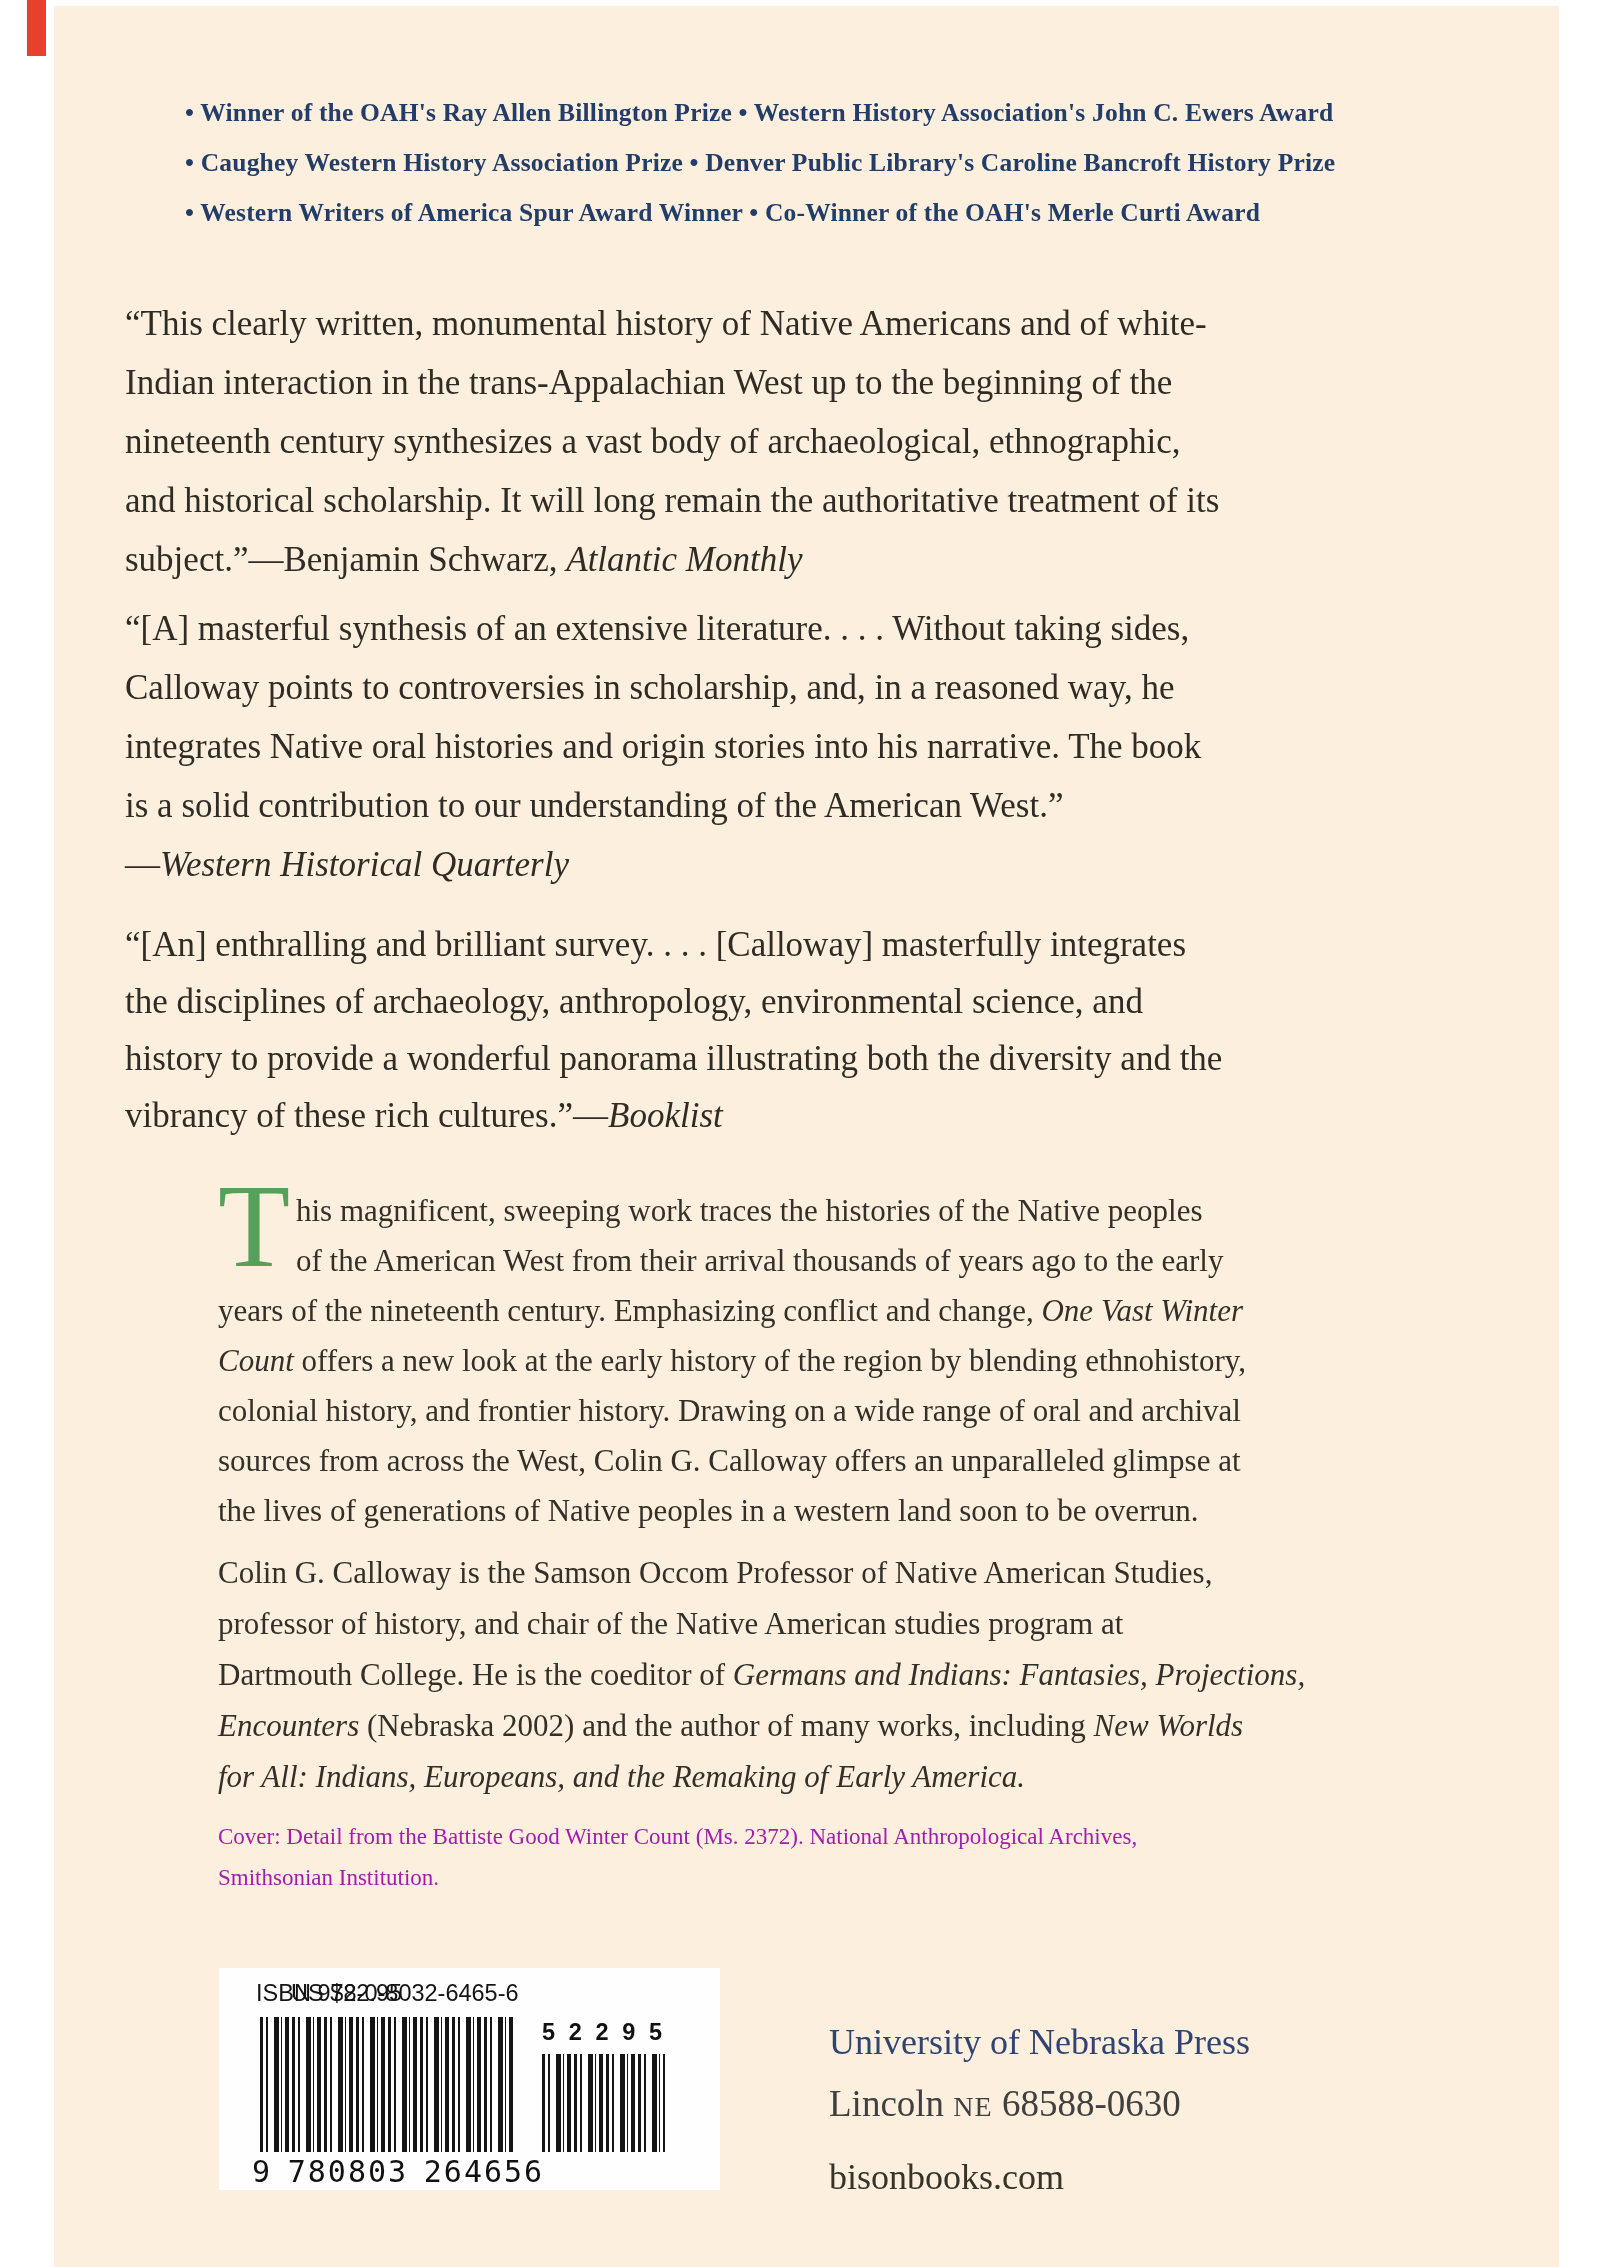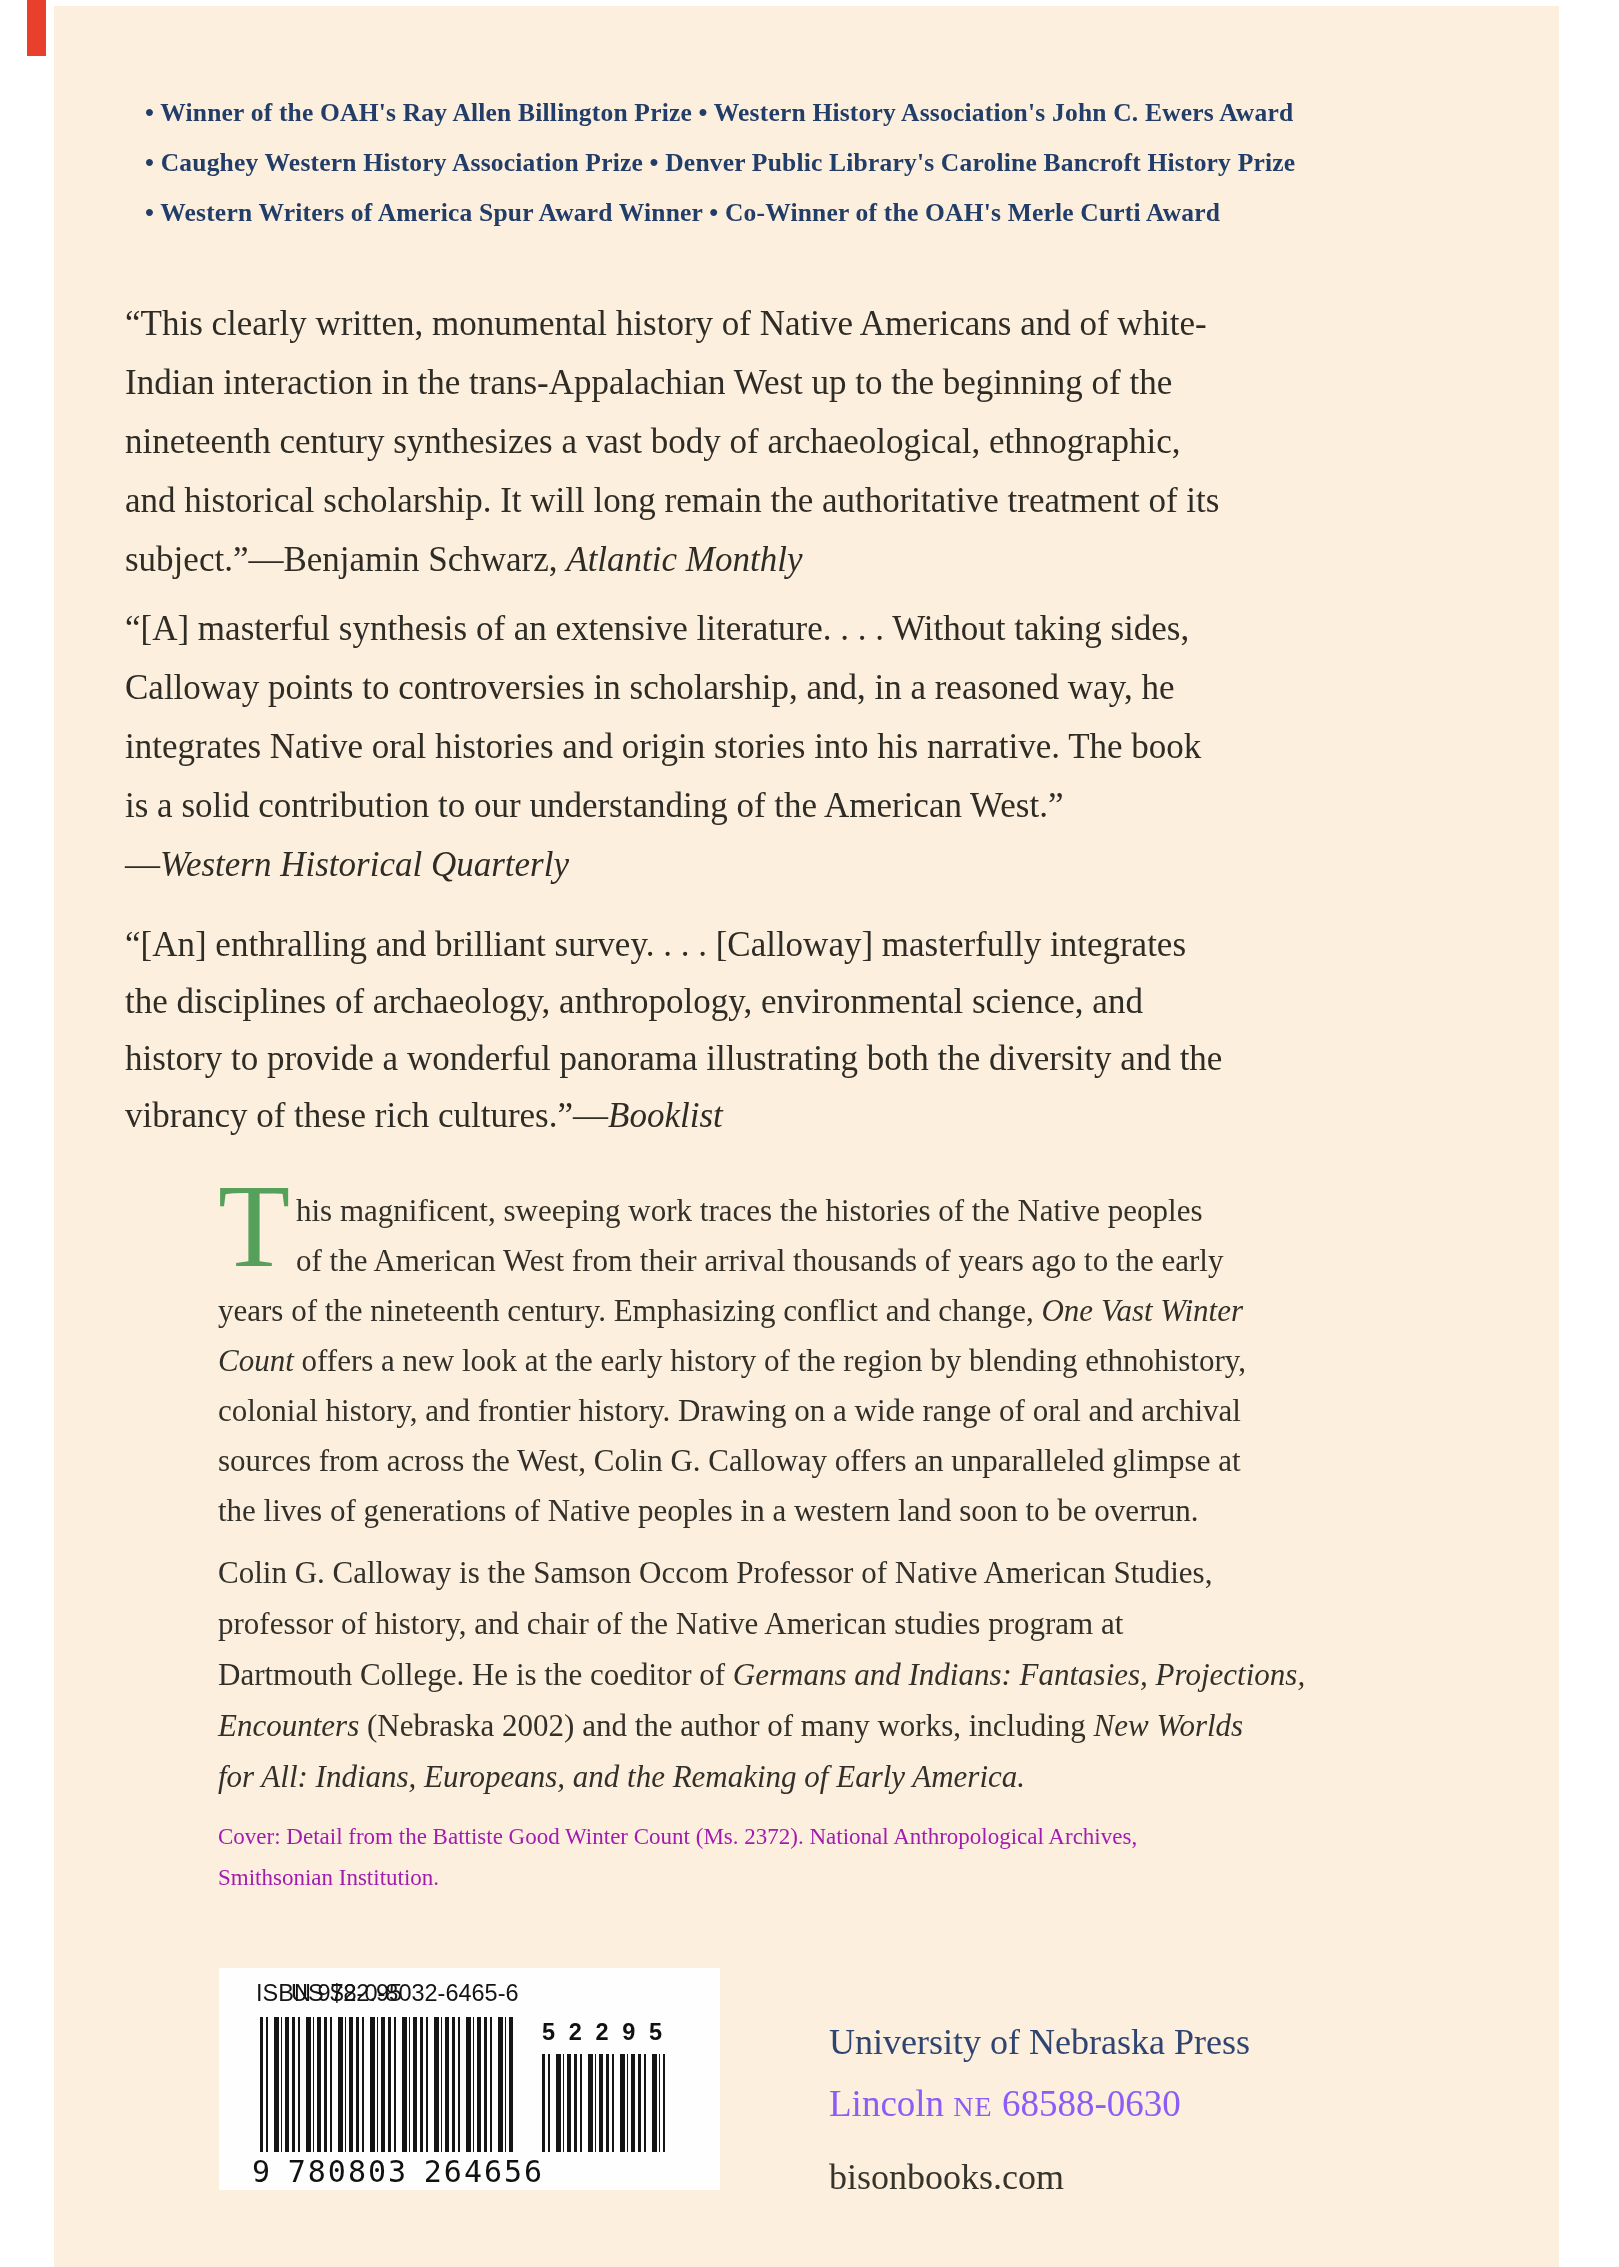--- a/index.html
+++ b/index.html
@@ -5,21 +5,21 @@
   html,body{margin:0;padding:0;background:#ffffff;}
   .canvas{position:relative;width:1619px;height:2267px;background:#ffffff;overflow:hidden;
           font-family:"Liberation Serif", serif;}
   .cover-bg{position:absolute;left:54px;top:5.9px;width:1505px;height:2261px;background:#fcefdd;}
   .edge-mark{position:absolute;left:27.4px;top:0;width:18.6px;height:56px;background:#e8402c;}
   .block{position:absolute;}
   .ln{white-space:nowrap;}
 
   
   .awards{left:145px;top:88px;color:#223d68;font-weight:700;font-size:25.5px;letter-spacing:0.2px;}
-  .awards .ln{height:50px;line-height:50px;}
+  .awards .ln{height:50px;line-height:50px;margin-left:40px;}
 
   
   .quote{left:125px;color:#2f2c26;font-size:35px;}
   .quote .ln{height:59px;line-height:59px;}
   .q1{top:294px;}
   .q2{top:599px;}
   .q3{top:916px;}
   .q3 .ln{height:57px;line-height:57px;}
   .quote em, .body-text em{font-style:italic;}
 
@@ -47,21 +47,21 @@
       #151515 25.5px 29px, transparent 29px 32px);}
   .ean-bars{left:41px;top:49px;width:255px;height:135px;}
   .ean-digits{left:33px;top:186px;font-family:"DejaVu Sans Mono", monospace;font-size:30px;color:#111;white-space:nowrap;letter-spacing:2px;}
   .ean-digits span{position:static;margin-right:15.7px;}
   .supp-digits{left:323px;top:51px;width:127px;font-family:"Liberation Sans", sans-serif;font-weight:700;font-size:23.5px;letter-spacing:13.7px;color:#111;white-space:nowrap;}
   .supp-bars{left:323px;top:86px;width:123px;height:98px;}
 
   
   .pub{left:829px;white-space:nowrap;}
   .pub-name{top:2021px;font-size:36px;color:#2f4470;}
-  .pub-addr{top:2082px;font-size:37px;color:#8b5cf6;}
+  .pub-addr{top:2082px;font-size:37px;color:#404040;}
   .pub-addr .state{font-size:28px;letter-spacing:1px;}
   .pub-site{top:2156px;font-size:36px;color:#36332b;text-align:center;}
 </style>
 </head>
 <body>
 
 <div class="canvas">
   <div class="cover-bg"></div>
   <div class="edge-mark"></div>
 

